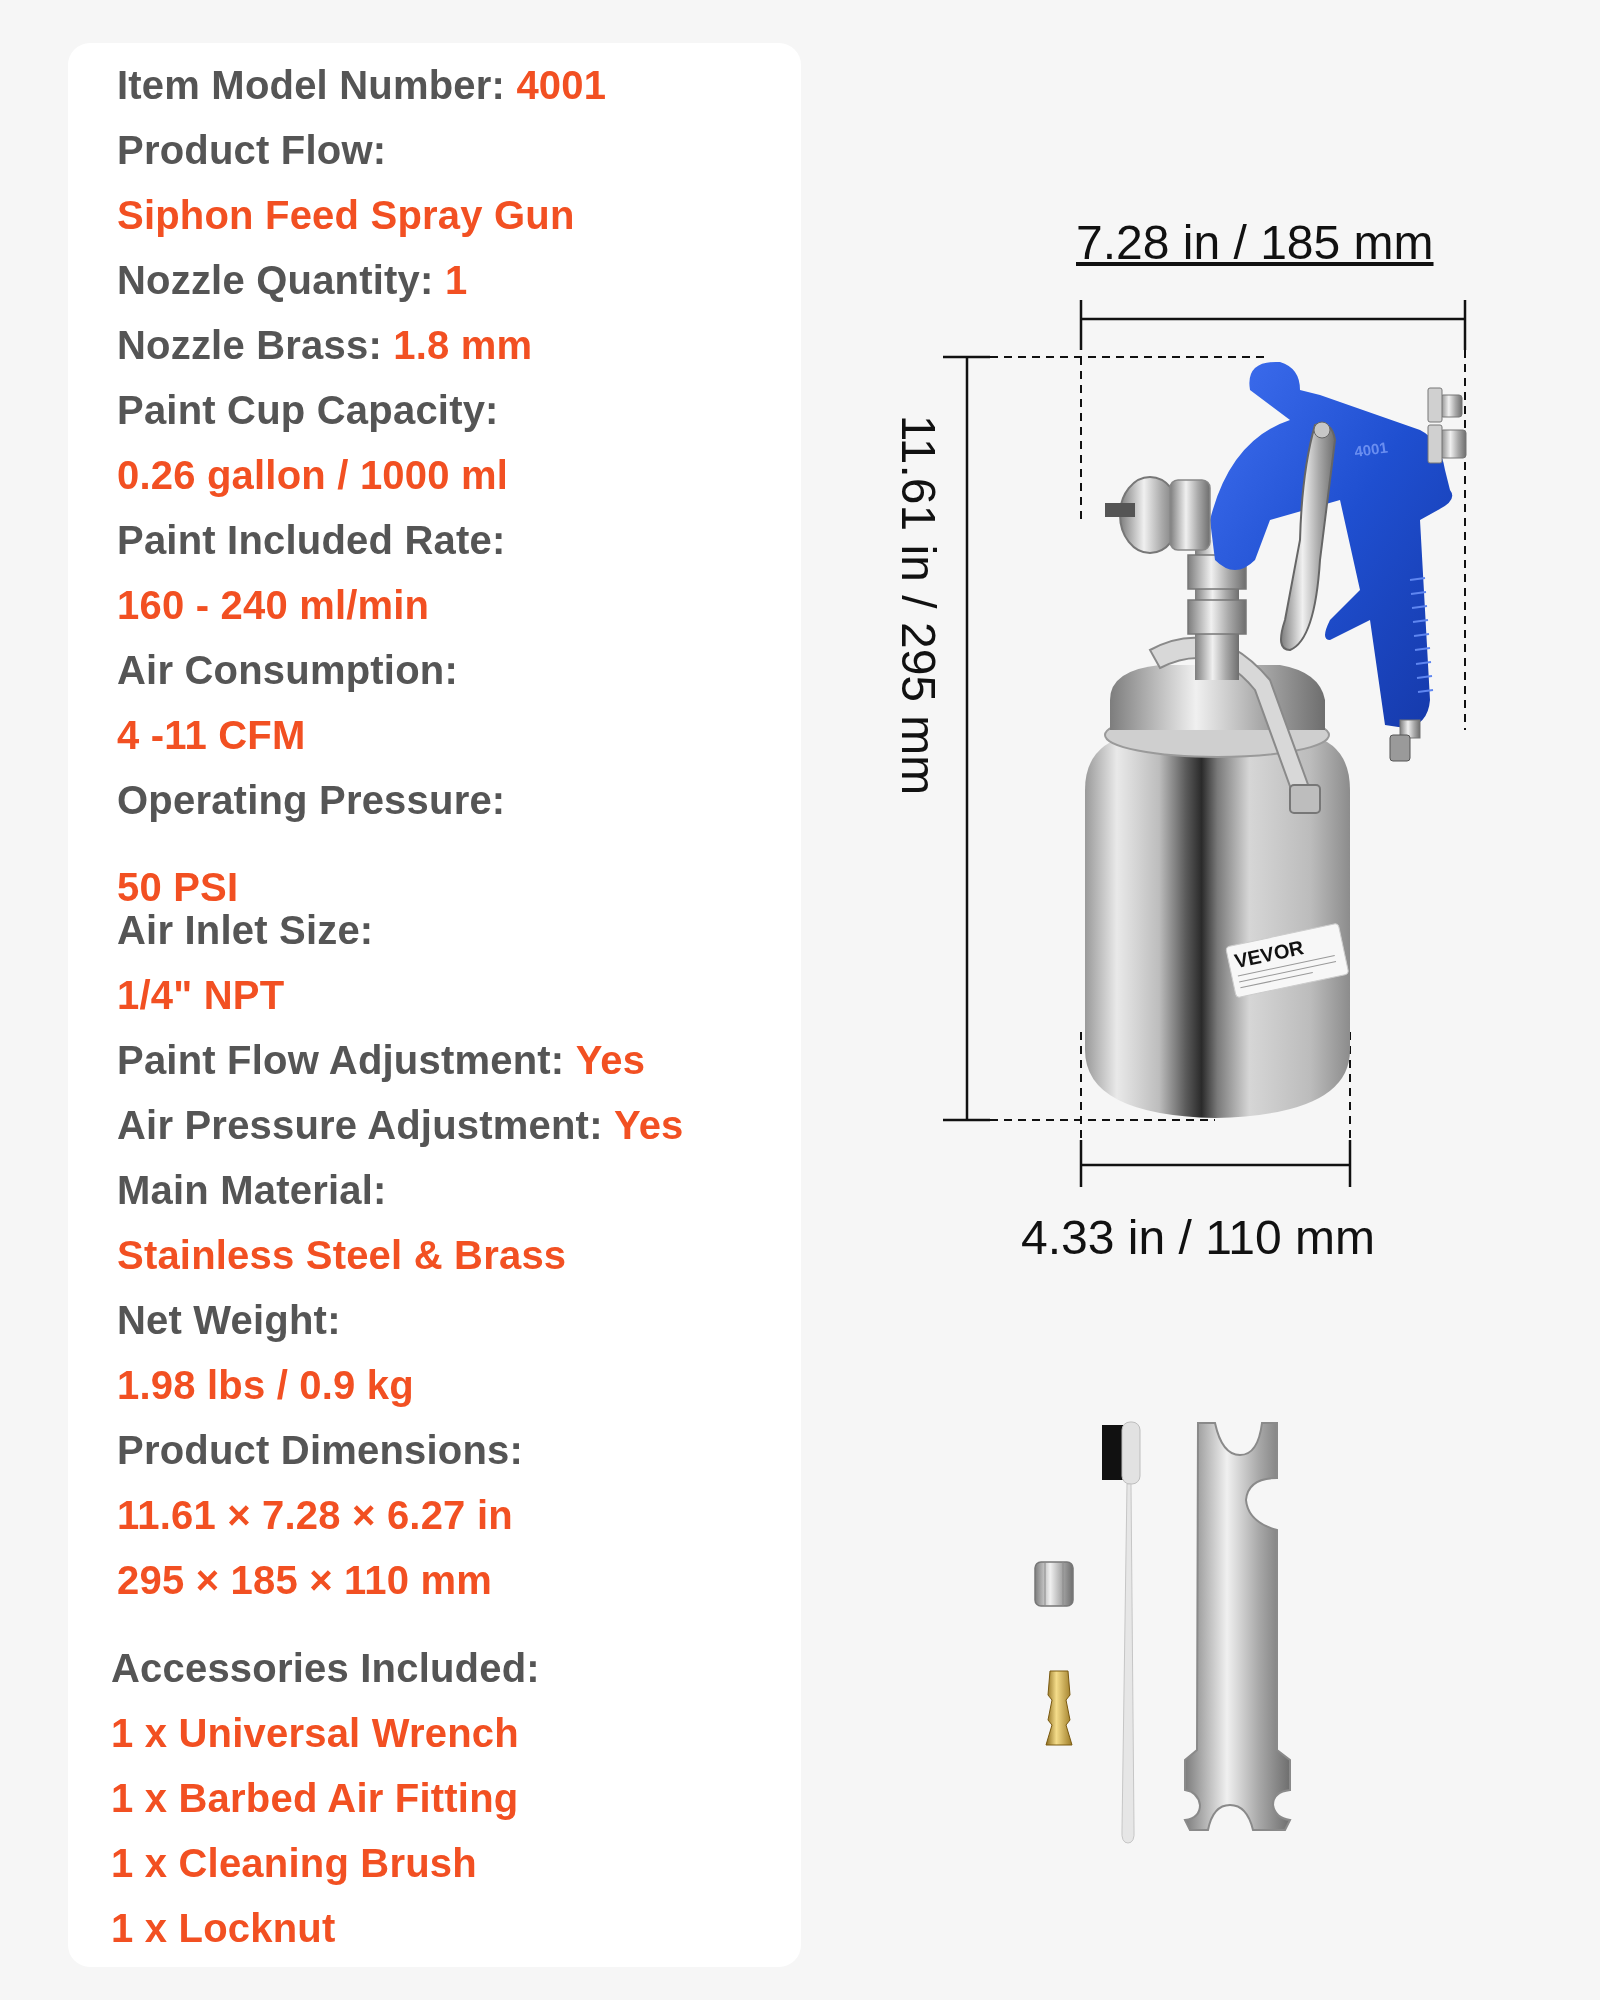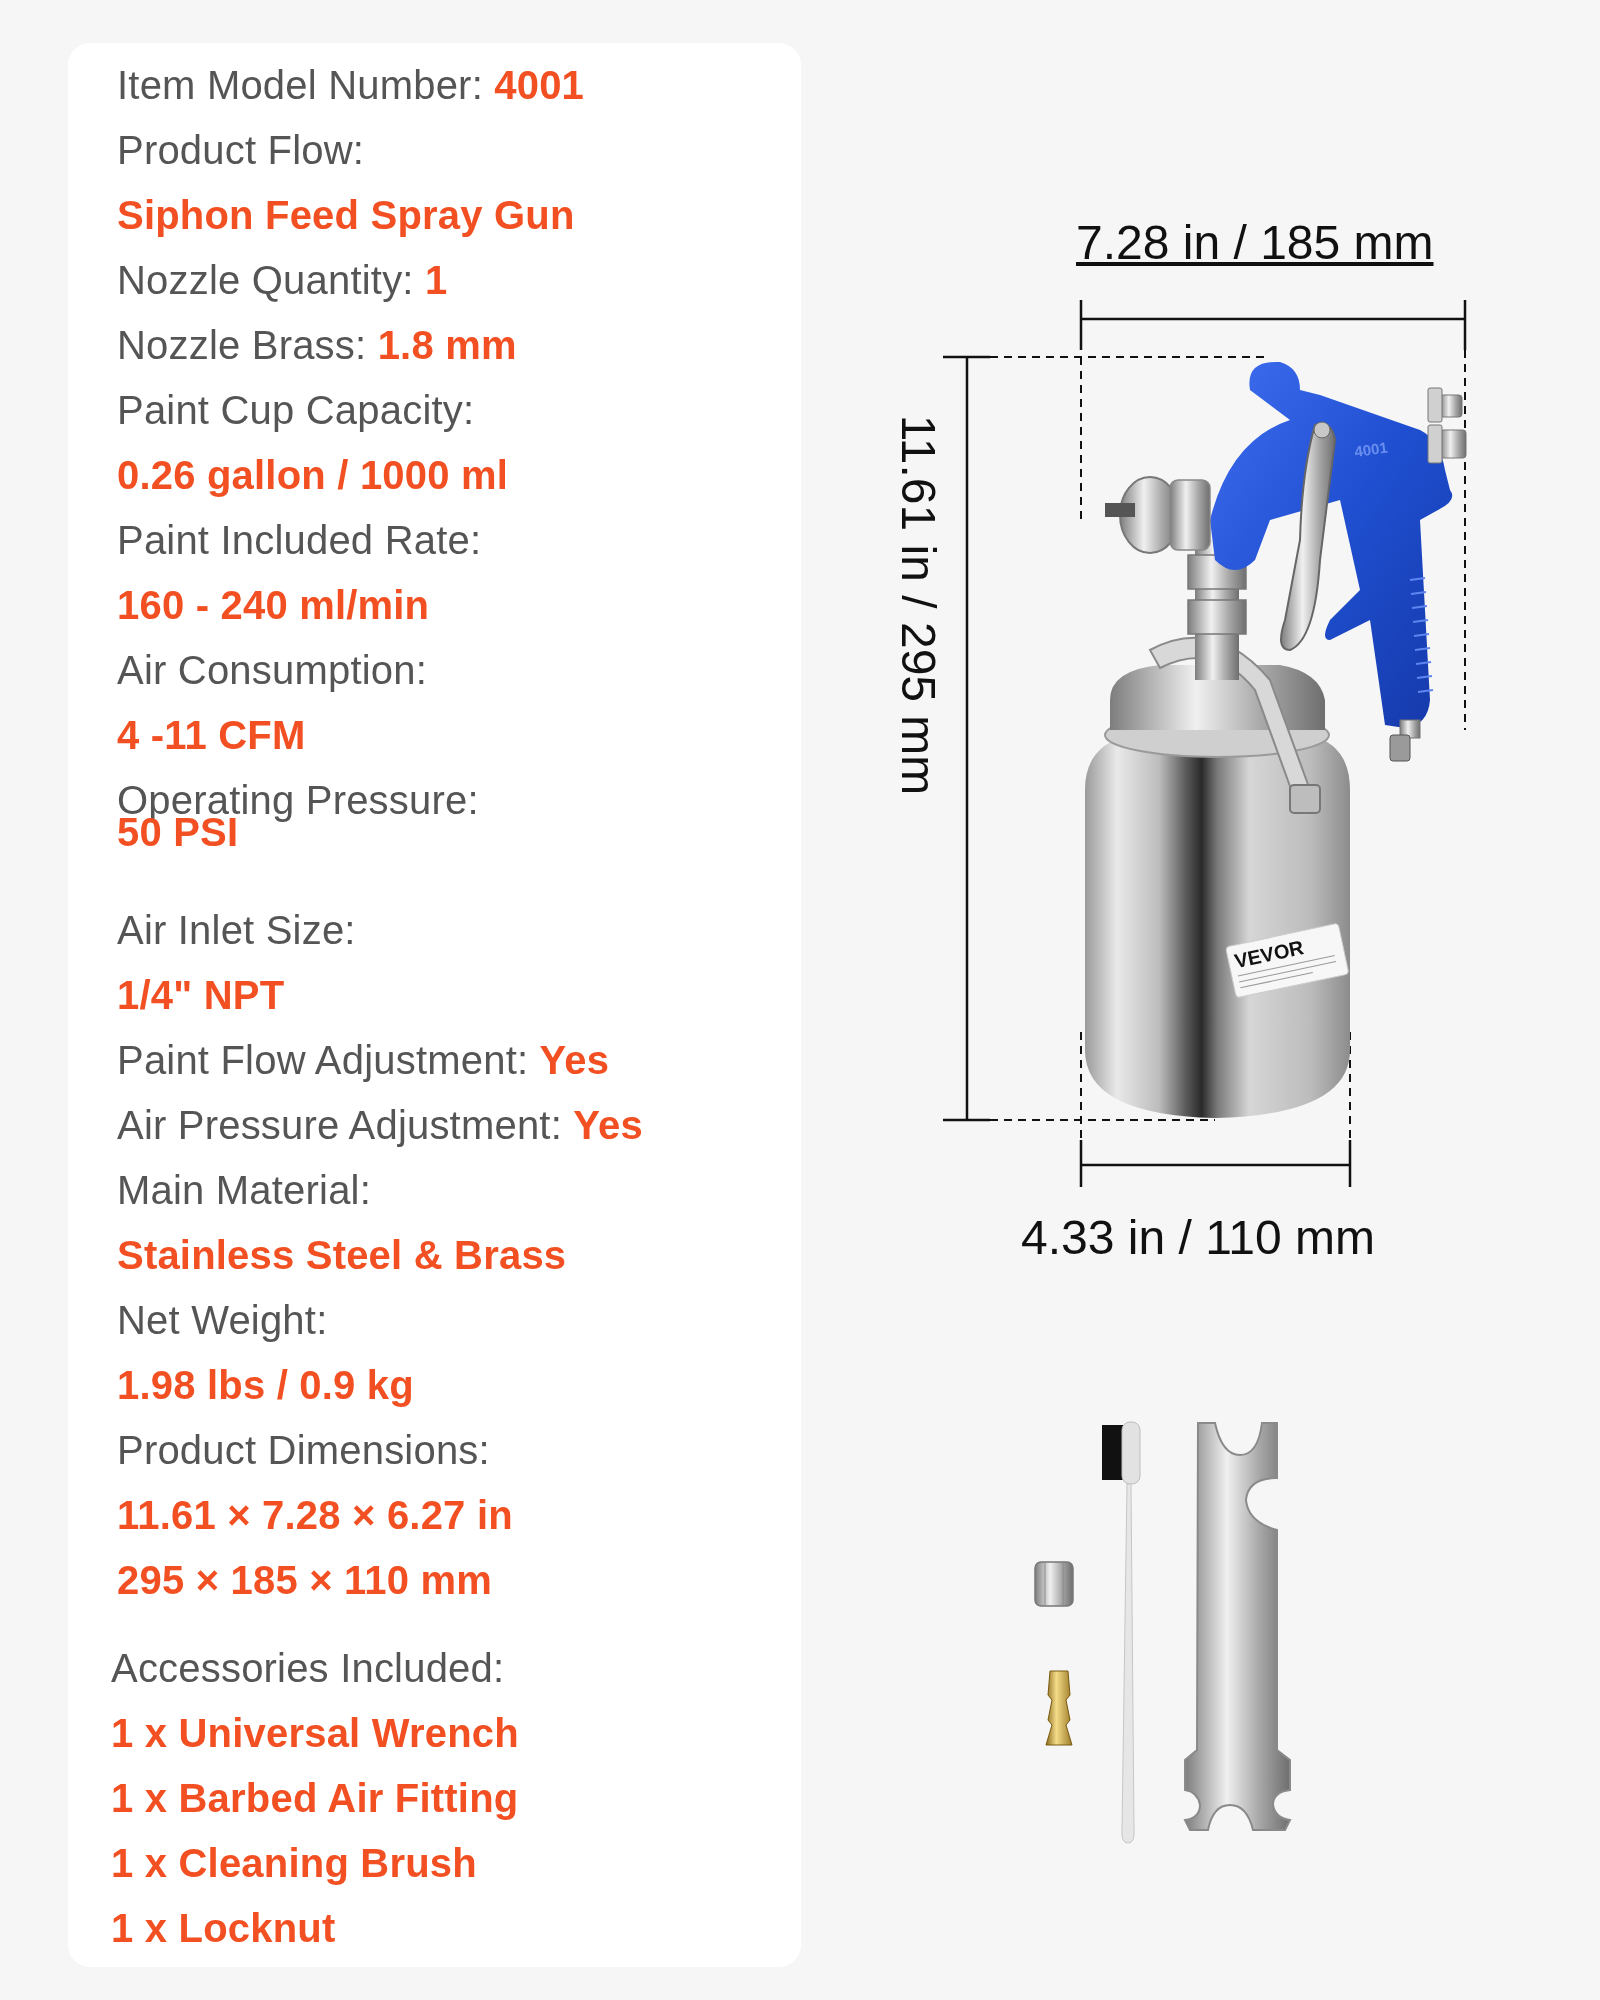--- a/index.html
+++ b/index.html
@@ -9,21 +9,21 @@
     font-family: "Liberation Sans", "DejaVu Sans", sans-serif;
   }
   .card {
     position: absolute; left: 68px; top: 43px; width: 733px; height: 1924px;
     background: #ffffff; border-radius: 22px;
   }
   .line {
     position: absolute; left: 117px; white-space: nowrap;
     font-size: 40px; line-height: 48px; letter-spacing: 0.2px;
   }
-  .lbl { color: #555555; font-weight: 400; }
+  .lbl { color: #555555; font-weight: 700; }
   .val { color: #f25022; font-weight: 700; }
   .acc { left: 111px; }
   .dimtext {
     position: absolute; color: #111111; font-size: 48px; line-height: 56px;
     white-space: nowrap; font-weight: 400;
   }
   .rot {
     position: absolute; left: 918px; top: 605px;
     transform: translate(-50%, -50%) rotate(90deg);
   }
@@ -66,21 +66,21 @@
 </div>
 <div class="line" style="top:646px">
   <span class="lbl">Air Consumption:</span>
 </div>
 <div class="line" style="top:711px">
   <span class="val">4 -11 CFM</span>
 </div>
 <div class="line" style="top:776px">
   <span class="lbl">Operating Pressure:</span>
 </div>
-<div class="line" style="top:808px">
+<div class="line" style="top:863px">
   <span class="val">50 PSI</span>
 </div>
 <div class="line" style="top:906px">
   <span class="lbl">Air Inlet Size:</span>
 </div>
 <div class="line" style="top:971px">
   <span class="val">1/4" NPT</span>
 </div>
 <div class="line" style="top:1036px">
   <span class="lbl">Paint Flow Adjustment:</span>

